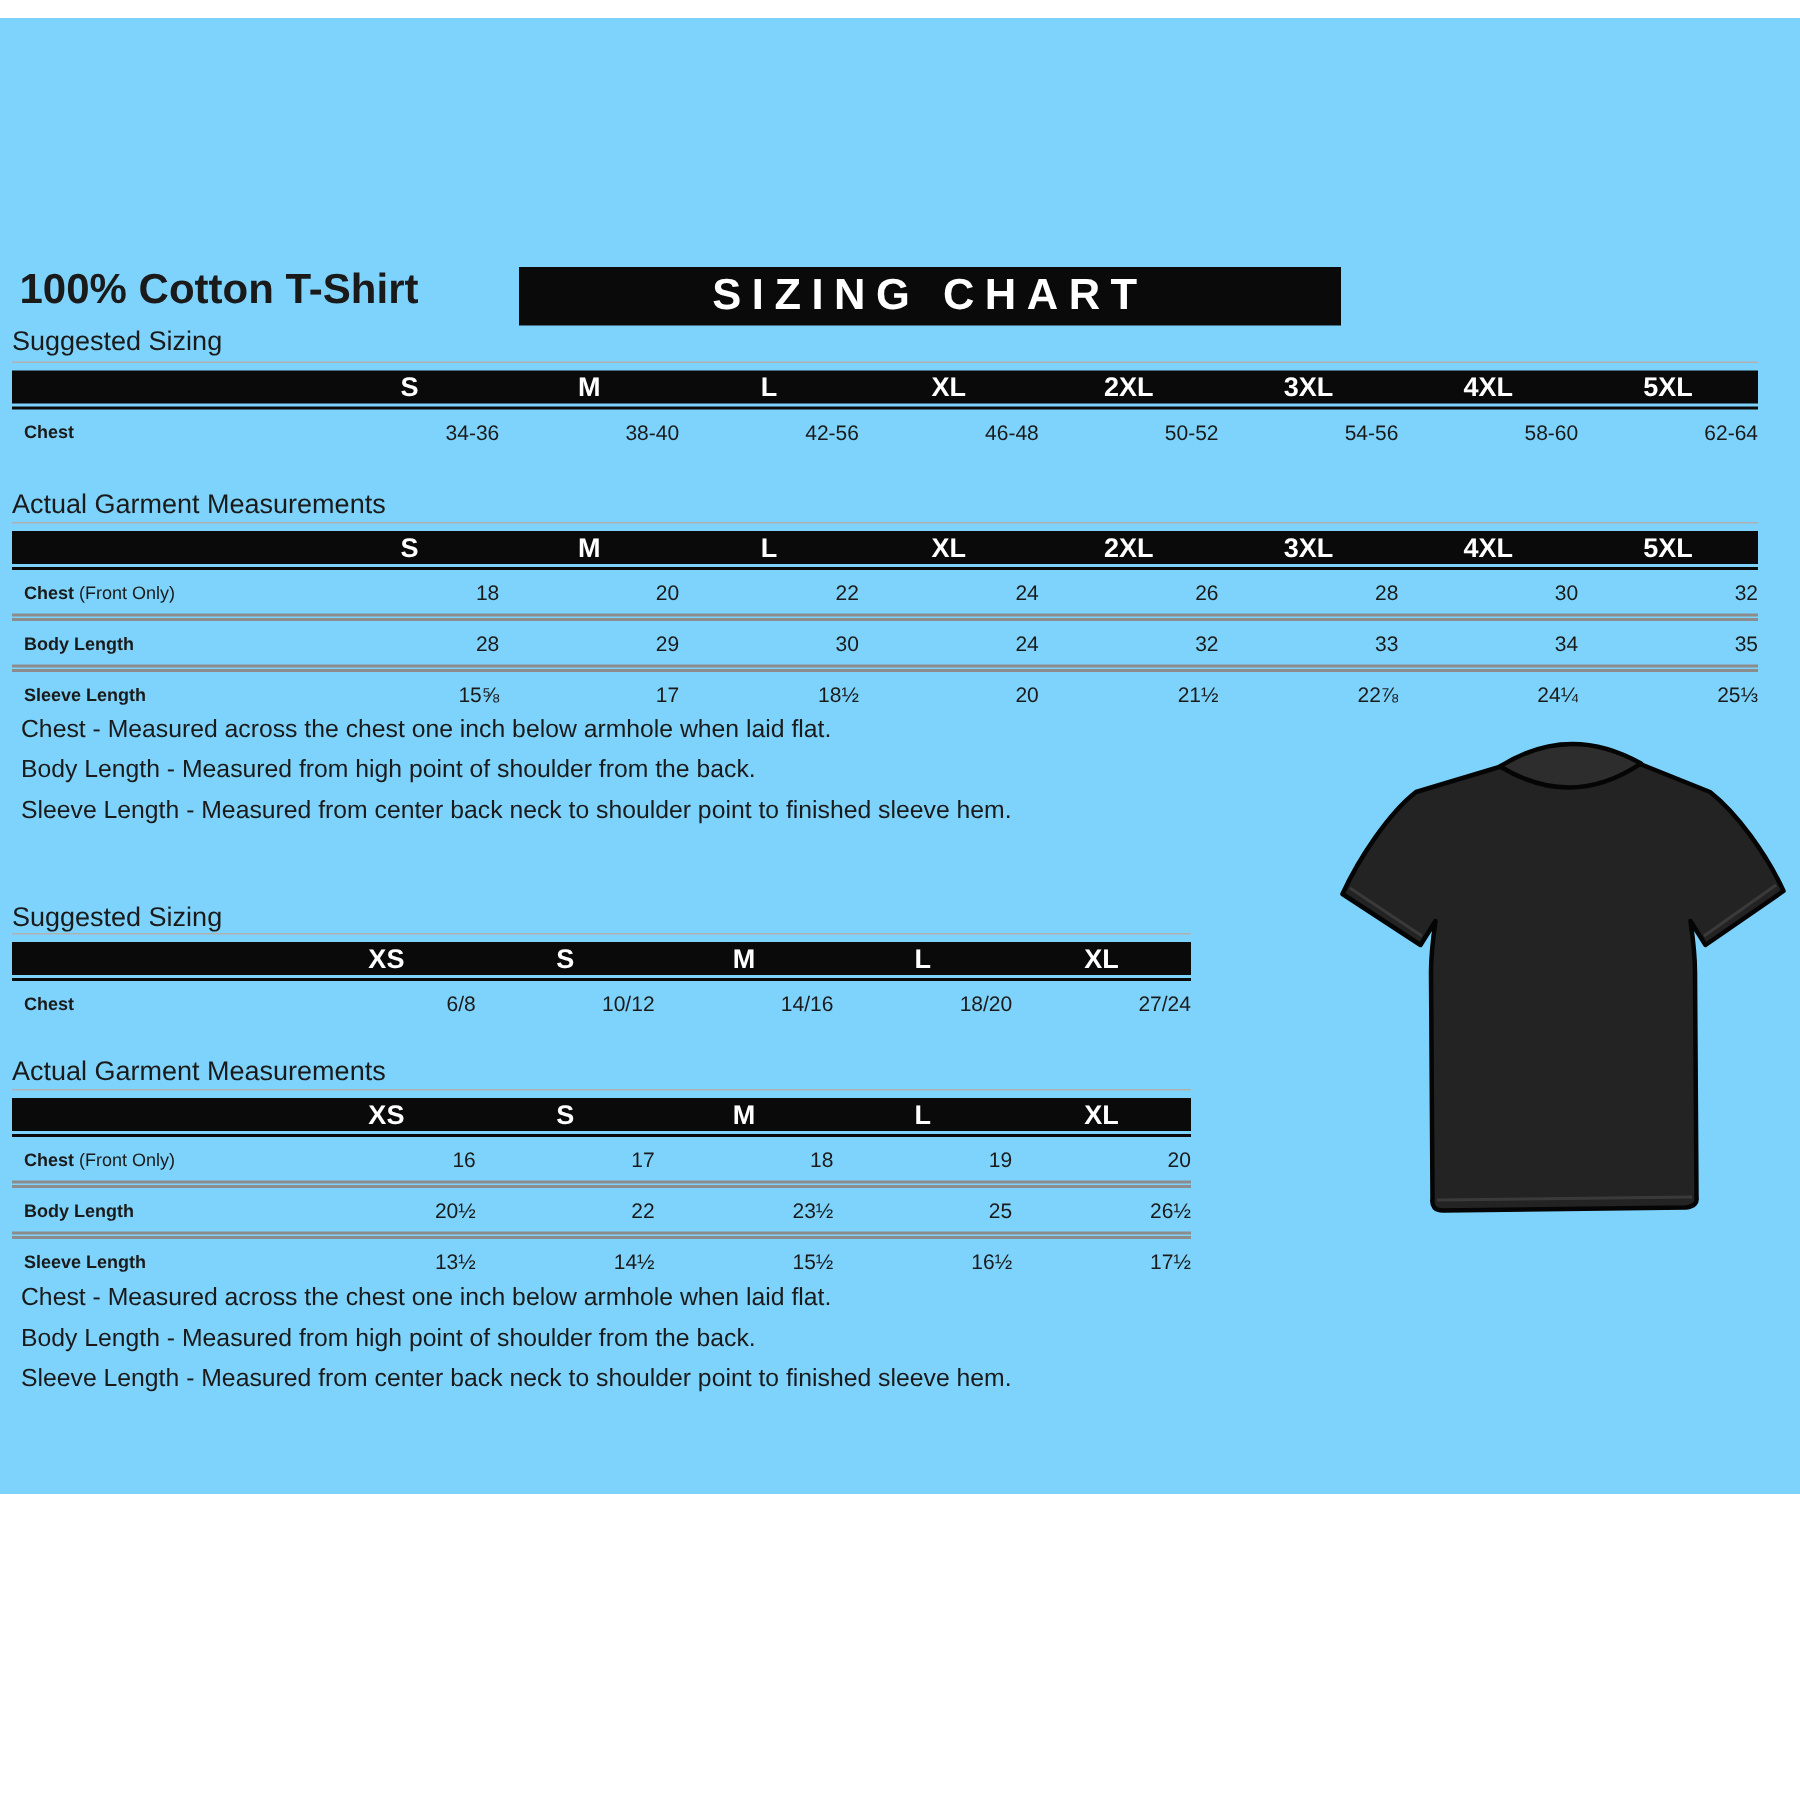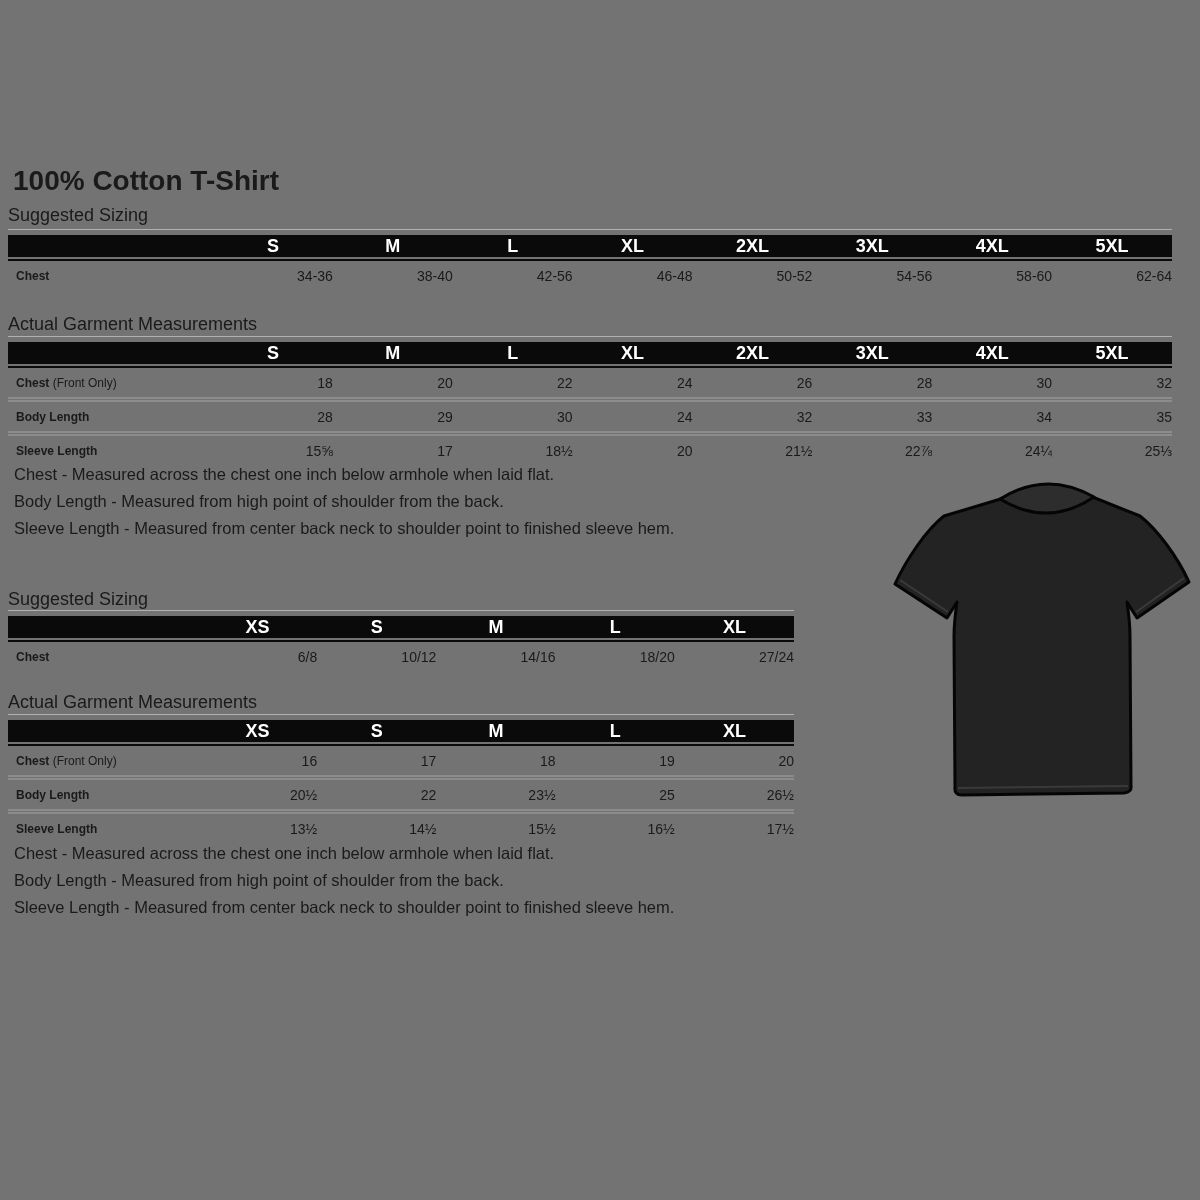--- a/index.html
+++ b/index.html
@@ -1,17 +1,17 @@
 <!DOCTYPE html>
 <html><head>
 <meta charset="utf-8">
 <style>
   html,body { margin:0; padding:0; background:#ffffff; }
   body { font-family: "Liberation Sans", "DejaVu Sans", sans-serif; color:#1a1a1a; }
-  .page { position:relative; width:1200px; height:1200px; background:#737373; overflow:hidden; }
+  .page { position:relative; width:1200px; height:984px; background:#7dd3fc; overflow:hidden;margin-top:12px; }
   .abs { position:absolute; }
 
   .h1 { font-weight:bold; font-size:28px; letter-spacing:0; white-space:nowrap; }
   .h2 { font-weight:bold; font-size:26px; white-space:nowrap; }
   .seclabel { font-size:18px; white-space:nowrap; }
 
   .banner { background:#0a0a0a; color:#fff; display:flex; align-items:center; justify-content:center;
             font-weight:bold; font-size:29px; letter-spacing:7px; }
 
   .tbl { border-top:1px solid #b0b0b0; padding-top:5px; }
@@ -29,20 +29,23 @@
 
   .notes p { margin:0; font-size:16.5px; line-height:27px; white-space:nowrap; }
 </style>
 </head>
 <body>
 
 <div class="page">
 
   <div class="abs h1" style="left:13px; top:165px;">100% Cotton T-Shirt</div>
 
+  <div class="abs banner" style="left:346px; top:166px; width:548px; height:39px;">
+    <span>SIZING CHART</span>
+  </div>
 
   <div class="abs seclabel" style="left:8px; top:205px;">Suggested Sizing</div>
 
   <div class="abs tbl" style="left:8px; top:229px; width:1164px;">
       <div class="trow thead" style="grid-template-columns: 205px repeat(8, 1fr);">
         <div class="cell corner"></div>
         <div class="cell">S</div>
         <div class="cell">M</div>
         <div class="cell">L</div>
         <div class="cell">XL</div>

